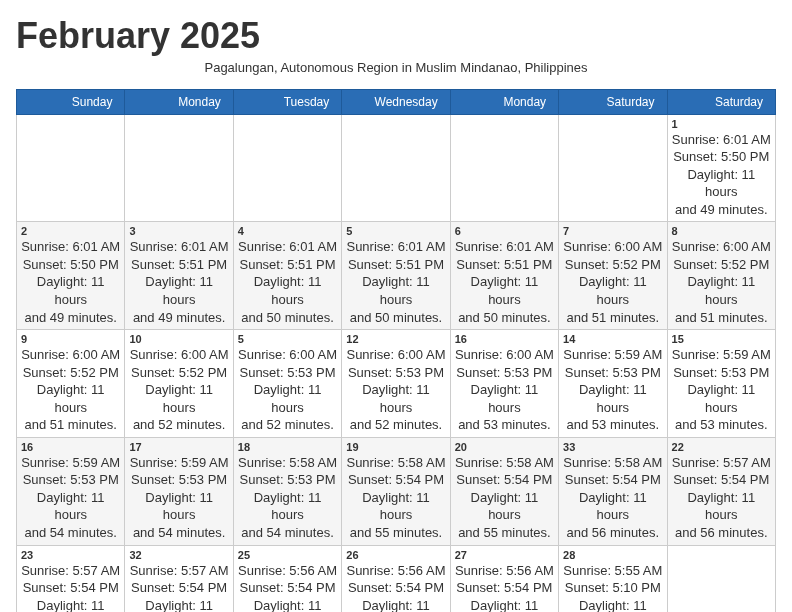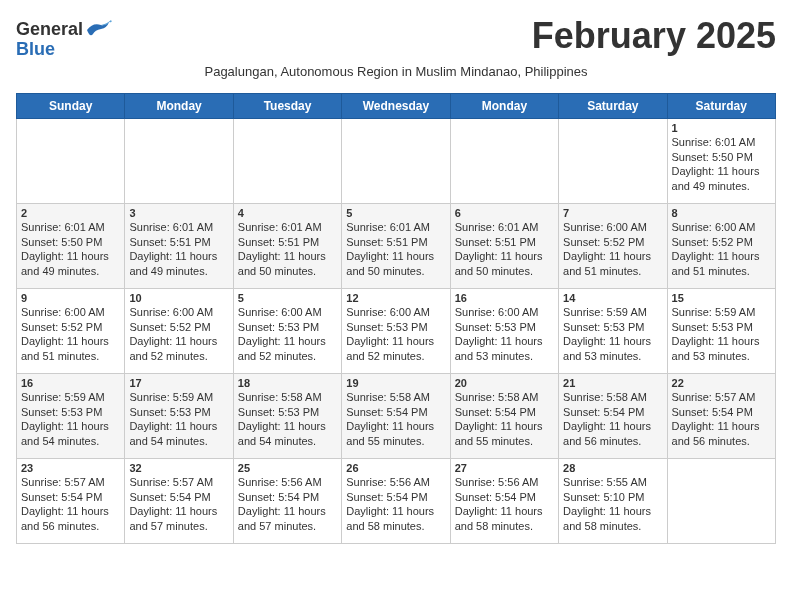--- a/index.html
+++ b/index.html
@@ -61,23 +61,23 @@
     }
     table {
       width: 100%;
       border-collapse: collapse;
       table-layout: fixed;
     }
     thead tr th {
       background-color: #2a6db5;
       color: #fff;
       font-size: 12px;
-      font-weight: bold;
-      padding: 5px 4px;
-      text-align: center;
+      font-weight: normal;
+      padding: 5px 12px;
+      text-align: right;
       border: 1px solid #1e5a9a;
     }
     tbody tr td {
       border: 1px solid #ccc;
       vertical-align: top;
       padding: 3px 4px;
       font-size: 9.5px;
       color: #333;
       height: 85px;
       background: #fff;
@@ -85,42 +85,33 @@
     tbody tr:nth-child(even) td {
       background: #f5f5f5;
     }
     .day-number {
       font-size: 11px;
       font-weight: bold;
       display: block;
       margin-bottom: 1px;
     }
     .day-info {
-      font-size: 11px;
+      font-size: 13px;
       line-height: 1.35;
       color: #333;
+      text-align: center;
     }
     .empty-cell {
       background: #fff !important;
     }
   </style>
 </head>
 <body>
 
 <div class="header-area">
-  <div class="logo">
-    <div class="logo-top-row">
-      <span class="logo-general">General</span>
-      <svg class="logo-bird" viewBox="0 0 28 20" xmlns="http://www.w3.org/2000/svg">
-        <path d="M2 10 Q8 2 16 5 Q20 6 24 2 Q22 8 16 9 Q10 10 8 14 Q5 18 2 10Z" fill="#2a6db5"></path>
-        <path d="M16 5 Q22 4 26 0 Q28 3 24 2 Q22 6 16 5Z" fill="#5ba3d9"></path>
-      </svg>
-    </div>
-    <span class="logo-blue">Blue</span>
-  </div>
   <div class="month-title">February 2025</div>
 </div>
 
 <div class="subtitle">Pagalungan, Autonomous Region in Muslim Mindanao, Philippines</div>
 
 <table>
   <thead>
     <tr id="weekday-header">
     <th>Sunday</th>
         <th>Monday</th>
@@ -279,21 +270,21 @@
 and 55 minutes.</div>
         </td>
         <td>
           <span class="day-number">20</span>
           <div class="day-info" style="white-space: pre-line;">Sunrise: 5:58 AM
 Sunset: 5:54 PM
 Daylight: 11 hours
 and 55 minutes.</div>
         </td>
         <td>
-          <span class="day-number">21</span>
+          <span class="day-number">33</span>
           <div class="day-info" style="white-space: pre-line;">Sunrise: 5:58 AM
 Sunset: 5:54 PM
 Daylight: 11 hours
 and 56 minutes.</div>
         </td>
         <td>
           <span class="day-number">22</span>
           <div class="day-info" style="white-space: pre-line;">Sunrise: 5:57 AM
 Sunset: 5:54 PM
 Daylight: 11 hours

